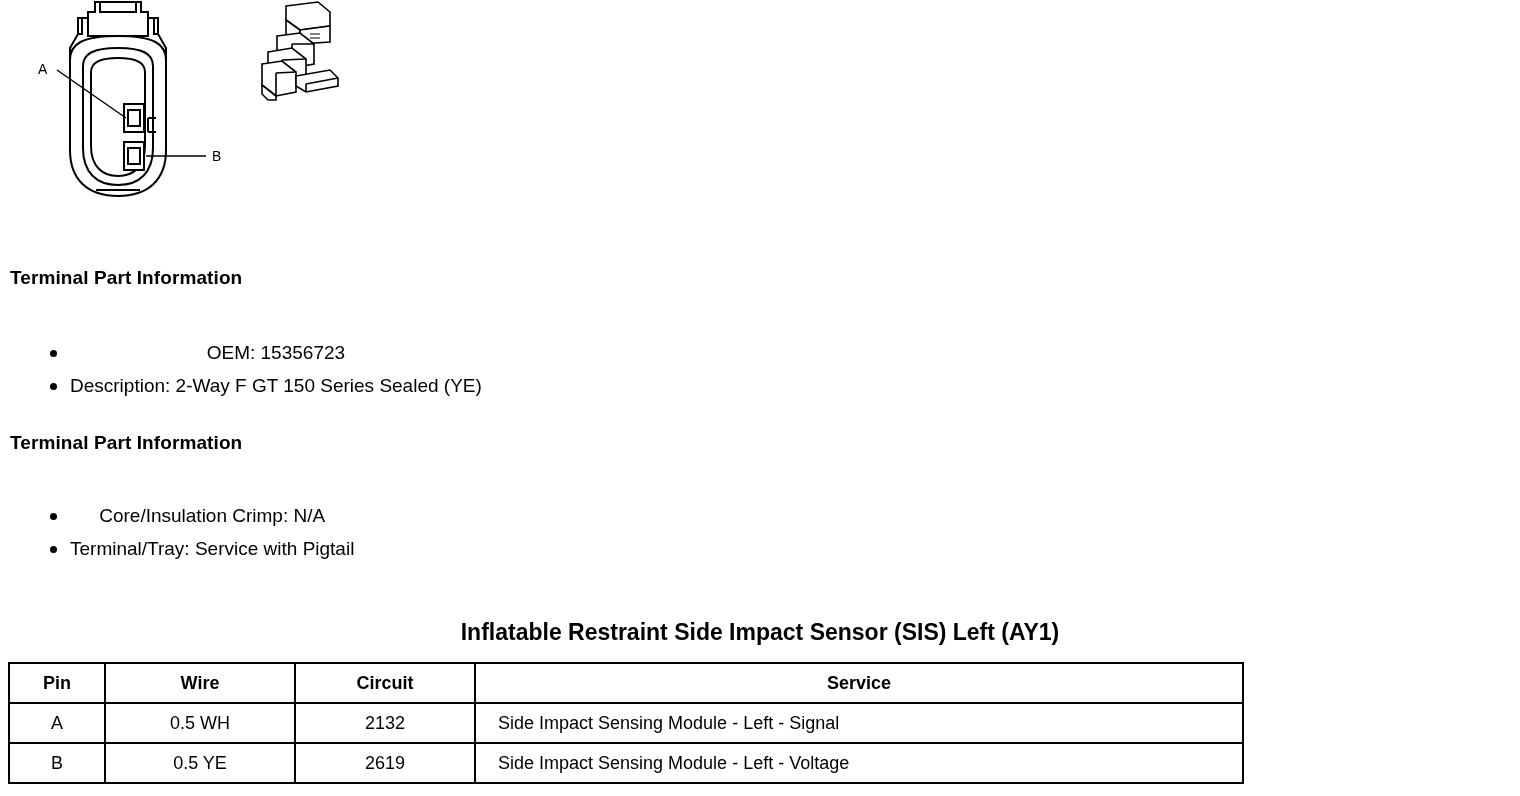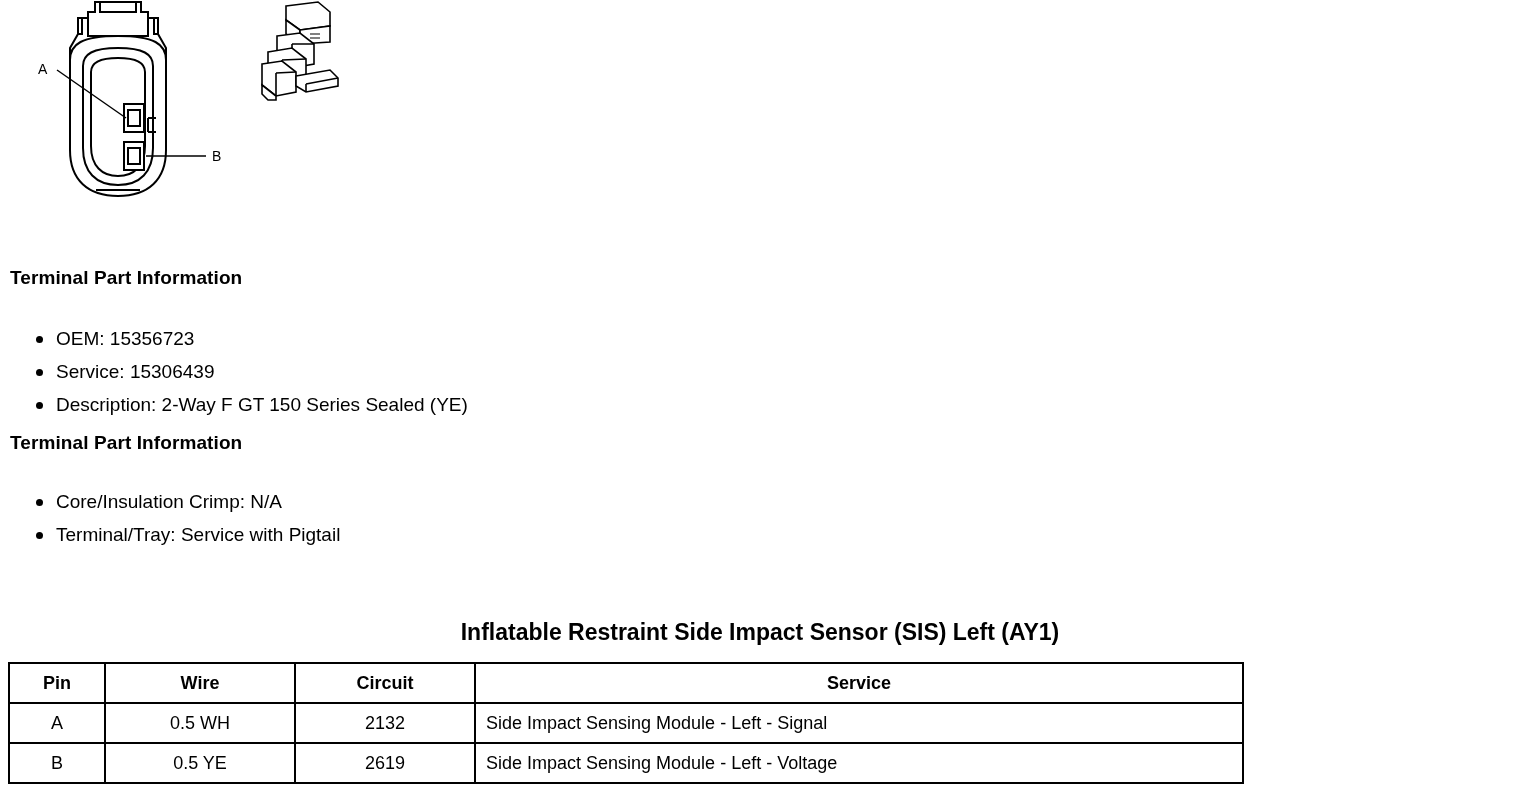--- a/index.html
+++ b/index.html
@@ -31,23 +31,24 @@
     font-size: 19px;
     font-weight: bold;
     letter-spacing: 0.1px;
     white-space: nowrap;
   }
   #heading-connector { left: 10px; top: 267px; }
   #heading-terminal  { left: 10px; top: 432px; }
 
   ul.bullets {
     position: absolute;
-    margin: 2px;
+    margin: 16px;
     padding: 0;
     list-style: none;
+    text-align: center;
   }
   ul.bullets li {
     position: relative;
     font-size: 19px;
     line-height: 33px;
     padding-left: 30px;
     white-space: nowrap;
   }
   ul.bullets li::before {
     content: "";
@@ -85,21 +86,21 @@
     border: 2px solid #000;
     font-size: 18px;
     font-weight: normal;
     height: 38px;
     padding: 0 6px;
   }
   #pin-table th { text-align: center; font-weight: bold; }
   #pin-table td.c-pin,
   #pin-table td.c-wire,
   #pin-table td.c-circuit { text-align: center; }
-  #pin-table td.c-function { text-align: left; padding-left: 10px; }
+  #pin-table td.c-function { text-align: left; padding-left: 22px; }
   .col-pin     { width: 96px; }
   .col-wire    { width: 190px; }
   .col-circuit { width: 180px; }
 </style>
 </head>
 <body>
 
 <div id="diagram">
   <svg width="420" height="245" viewBox="0 0 420 245">
     <g fill="none" stroke="#000" stroke-width="2">
@@ -156,21 +157,20 @@
       <path d="M262,85 L276,96 L276,100 L268,100 L262,94 Z" fill="#fff"></path>
       <path d="M310,34 L320,34 M310,38 L320,38" stroke-width="1.2"></path>
     </g>
   </svg>
 </div>
 
 <div class="section-heading" id="heading-connector">Terminal Part Information</div>
 
 <ul class="bullets" id="connector-list">
   <li>OEM: 15356723</li>
-  <li>Service: 15306439</li>
   <li>Description: 2-Way F GT 150 Series Sealed (YE)</li>
 </ul>
 
 <div class="section-heading" id="heading-terminal">Terminal Part Information</div>
 
 <ul class="bullets" id="terminal-list">
   <li>Core/Insulation Crimp: N/A</li>
   <li>Terminal/Tray: Service with Pigtail</li>
 </ul>
 

